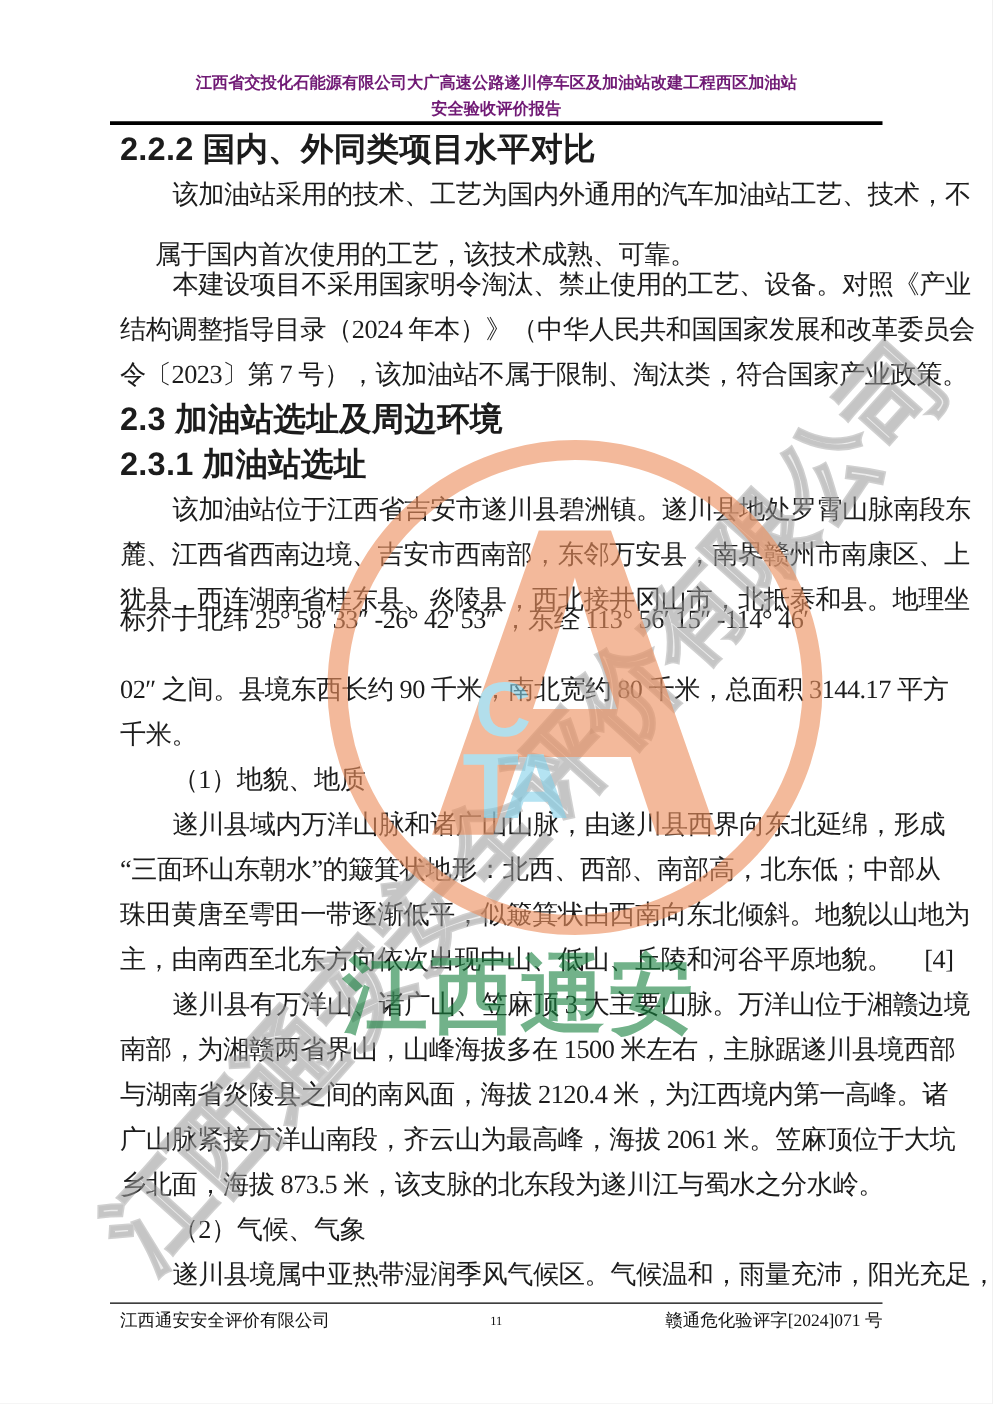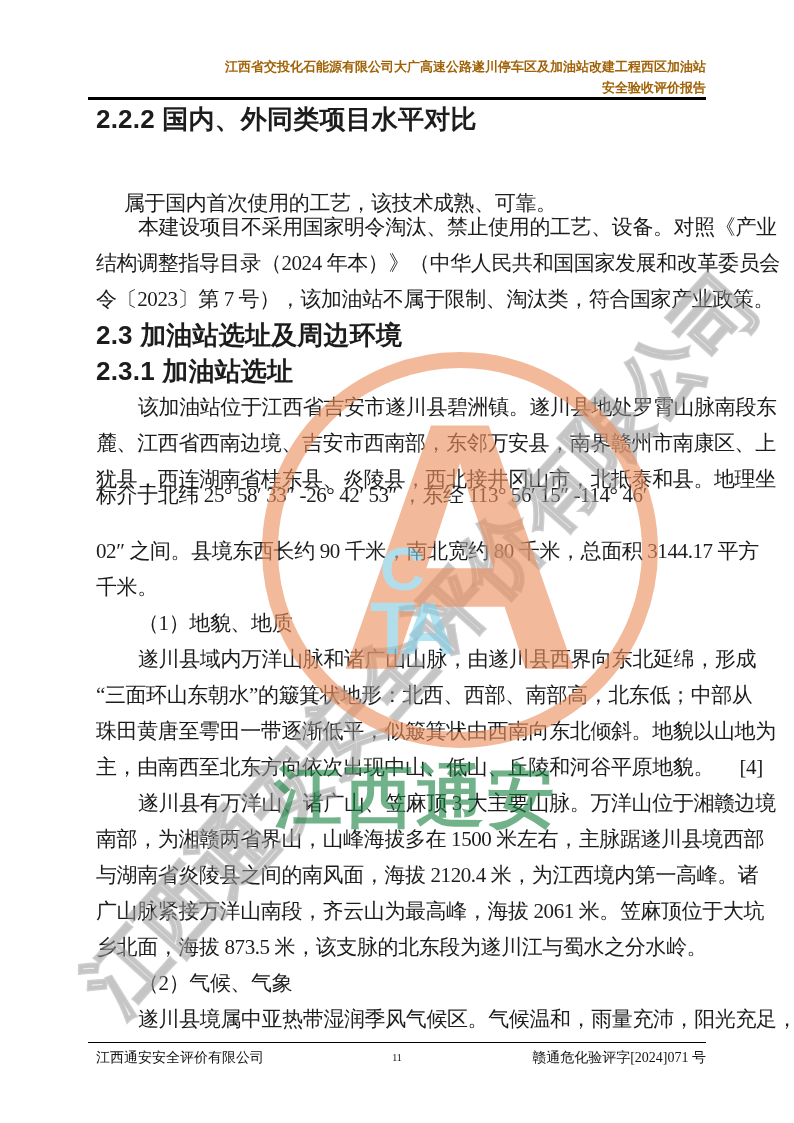--- a/index.html
+++ b/index.html
@@ -9,23 +9,23 @@
     margin:0 auto;
     background:#ffffff;
     overflow:hidden;
     font-family:"Liberation Serif", serif;
     color:#1c1c1c;
   }
   
   .header{position:absolute;left:0;top:0;width:794px;}
   .header-line{
     position:absolute;left:88px;width:618px;
-    text-align:right;font-weight:bold;
-    font-size:13px;line-height:18px;color:#a16207;
-    font-family:Liberation Serif, serif;
+    text-align:center;font-weight:bold;
+    font-size:13px;line-height:18px;color:#701a75;
+    font-family:Liberation Mono, monospace;
     white-space:nowrap;
   }
   .header-line.l1{top:58px;}
   .header-line.l2{top:79px;}
   .header-rule{
     position:absolute;left:88px;top:97px;width:618px;height:3px;
     background:#000;
   }
   
   .content{
@@ -111,20 +111,21 @@
 <div class="page">
 
   <div class="header">
     <div class="header-line l1">江西省交投化石能源有限公司大广高速公路遂川停车区及加油站改建工程西区加油站</div>
     <div class="header-line l2">安全验收评价报告</div>
     <div class="header-rule"></div>
   </div>
 
   <div class="content">
       <div class="row h2" style="top: 0px;">2.2.2 国内、外同类项目水平对比</div>
+      <div class="row body indent" style="top: 36px;">该加油站采用的技术、工艺为国内外通用的汽车加油站工艺、技术，不</div>
       <div class="row body" style="top: 84px; margin-left: 28px;">属于国内首次使用的工艺，该技术成熟、可靠。</div>
       <div class="row body indent" style="top: 108px; text-align: center;">本建设项目不采用国家明令淘汰、禁止使用的工艺、设备。对照《产业</div>
       <div class="row body" style="top: 144px;">结构调整指导目录（2024 年本）》（中华人民共和国国家发展和改革委员会</div>
       <div class="row body" style="top: 180px;">令〔2023〕第 7 号），该加油站不属于限制、淘汰类，符合国家产业政策。</div>
       <div class="row h2" style="top: 216px;">2.3 加油站选址及周边环境</div>
       <div class="row h2" style="top: 252px;">2.3.1 加油站选址</div>
       <div class="row body indent" style="top: 288px;">该加油站位于江西省吉安市遂川县碧洲镇。遂川县地处罗霄山脉南段东</div>
       <div class="row body" style="top: 324px;">麓、江西省西南边境、吉安市西南部，东邻万安县，南界赣州市南康区、上</div>
       <div class="row body" style="top: 360px;">犹县，西连湖南省桂东县、炎陵县，西北接井冈山市，北抵泰和县。地理坐</div>
       <div class="row body" style="top: 376px;">标介于北纬 25° 58′ 33″ -26° 42′ 53″ ，东经 113° 56′ 15″ -114° 46′</div>

